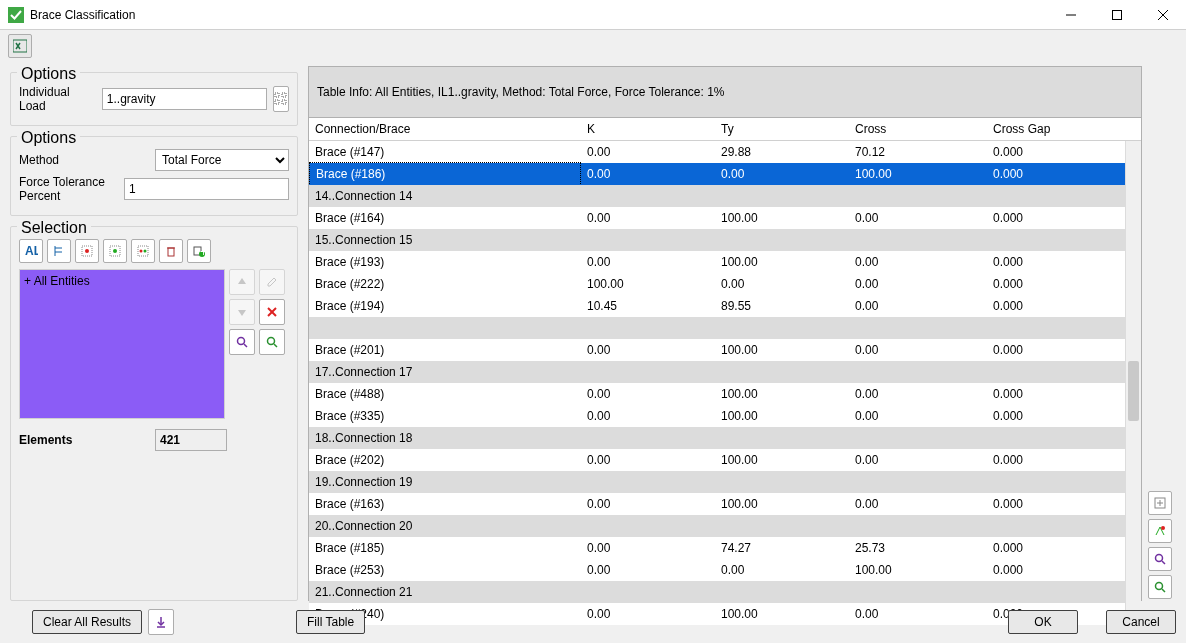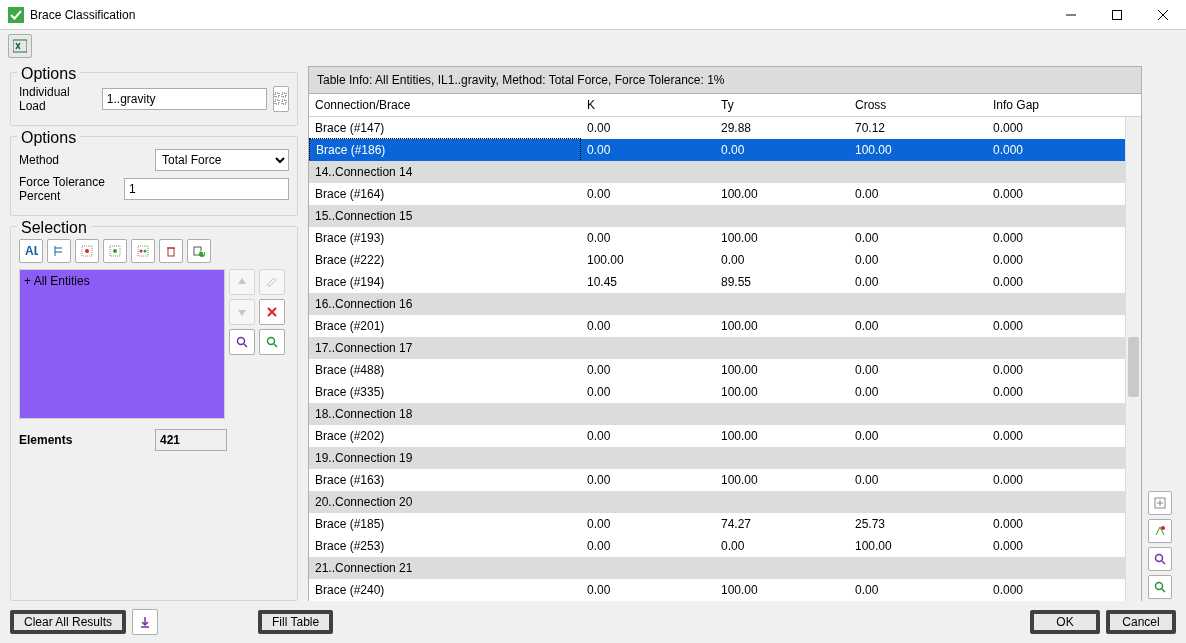--- a/index.html
+++ b/index.html
@@ -39,21 +39,21 @@
 .sel-list { flex: 1; height: 150px; border: 1px solid #d0d0d0; background: #8b5cf6; padding: 4px; }
 .sel-side { width: 60px; display: flex; flex-wrap: wrap; align-content: flex-start; gap: 4px; }
 .sel-side .icon-btn { width: 26px; height: 26px; }
 
 
 .elements-row { display: flex; align-items: center; margin-top: 10px; gap: 6px; font-weight: bold; }
 .elements-row .ro { width: 72px; height: 22px; border: 1px solid #adadad; background: #efefef; padding: 0 4px; display: flex; align-items: center; }
 
 
 .table-wrap { flex: 1; border: 1px solid #b0b0b0; background: #fff; display: flex; flex-direction: column; position: relative; }
-.table-info { background: #dcdcdc; padding: 6px 8px; border-bottom: 1px solid #b0b0b0; }
+.table-info { background: #dcdcdc; padding: 18px 8px; border-bottom: 1px solid #b0b0b0; }
 .thead { display: flex; background: #fff; border-bottom: 1px solid #d0d0d0; }
 .th, .td { padding: 4px 6px; text-align: left; overflow: hidden; white-space: nowrap; }
 .col-a { width: 272px; }
 .col-b { width: 134px; }
 .col-c { width: 134px; }
 .col-d { width: 138px; }
 .col-e { flex: 1; }
 .row { display: flex; height: 22px; align-items: center; }
 .row.data { background: #fff; }
 .row.group { background: #dcdcdc; }
@@ -63,21 +63,21 @@
 .scrollbar .thumb { position: absolute; left: 2px; right: 2px; top: 220px; height: 60px; background: #c9c9c9; border-radius: 2px; }
 .table-main { flex: 1; display: flex; }
 .table-rows { flex: 1; display: flex; flex-direction: column; }
 
 
 .side-btns { width: 28px; display: flex; flex-direction: column; gap: 4px; justify-content: flex-end; padding-bottom: 2px; }
 .side-btns .icon-btn { width: 24px; height: 24px; }
 
 
 .footer { position: absolute; bottom: 8px; left: 10px; right: 10px; display: flex; align-items: center; }
-.btn { height: 24px; padding: 0 10px; border: 4px solid #404040; background: #e8e8e8; border-radius: 2px; display: inline-flex; align-items: center; justify-content: center; cursor: default; }
+.btn { height: 24px; padding: 0 10px; border: 1px solid #404040; background: #e8e8e8; border-radius: 2px; display: inline-flex; align-items: center; justify-content: center; cursor: default; margin-left: 22px; }
 .btn.wide { width: 70px; }
 .footer .spacer { flex: 1; }
 
 svg { display: block; }
 </style>
 </head>
 <body>
 
 <div class="titlebar">
   <span class="app-icon">
@@ -243,21 +243,21 @@
     </div>
 
     <div class="right-col" style="flex-direction:row; gap:6px;">
       <div class="table-wrap">
         <div class="table-info">Table Info: All Entities, IL1..gravity, Method: Total Force, Force Tolerance: 1%</div>
         <div class="thead">
           <div class="th col-a">Connection/Brace</div>
           <div class="th col-b">K</div>
           <div class="th col-c">Ty</div>
           <div class="th col-d">Cross</div>
-          <div class="th col-e">Info Gap</div>
+          <div class="th col-e">Cross Gap</div>
         </div>
         <div class="table-main">
           <div class="table-rows" id="table-rows">
               <div class="row data">
                 <div class="td col-a">Brace (#147)</div>
                 <div class="td col-b">0.00</div>
                 <div class="td col-c">29.88</div>
                 <div class="td col-d">70.12</div>
                 <div class="td col-e">0.000</div>
               </div>
@@ -304,21 +304,20 @@
                 <div class="td col-e">0.000</div>
               </div>
               <div class="row data">
                 <div class="td col-a">Brace (#194)</div>
                 <div class="td col-b">10.45</div>
                 <div class="td col-c">89.55</div>
                 <div class="td col-d">0.00</div>
                 <div class="td col-e">0.000</div>
               </div>
               <div class="row group">
-                <div class="td col-a">16..Connection 16</div>
                 <div class="td col-b"></div>
                 <div class="td col-c"></div>
                 <div class="td col-d"></div>
                 <div class="td col-e"></div>
               </div>
               <div class="row data">
                 <div class="td col-a">Brace (#201)</div>
                 <div class="td col-b">0.00</div>
                 <div class="td col-c">100.00</div>
                 <div class="td col-d">0.00</div>

